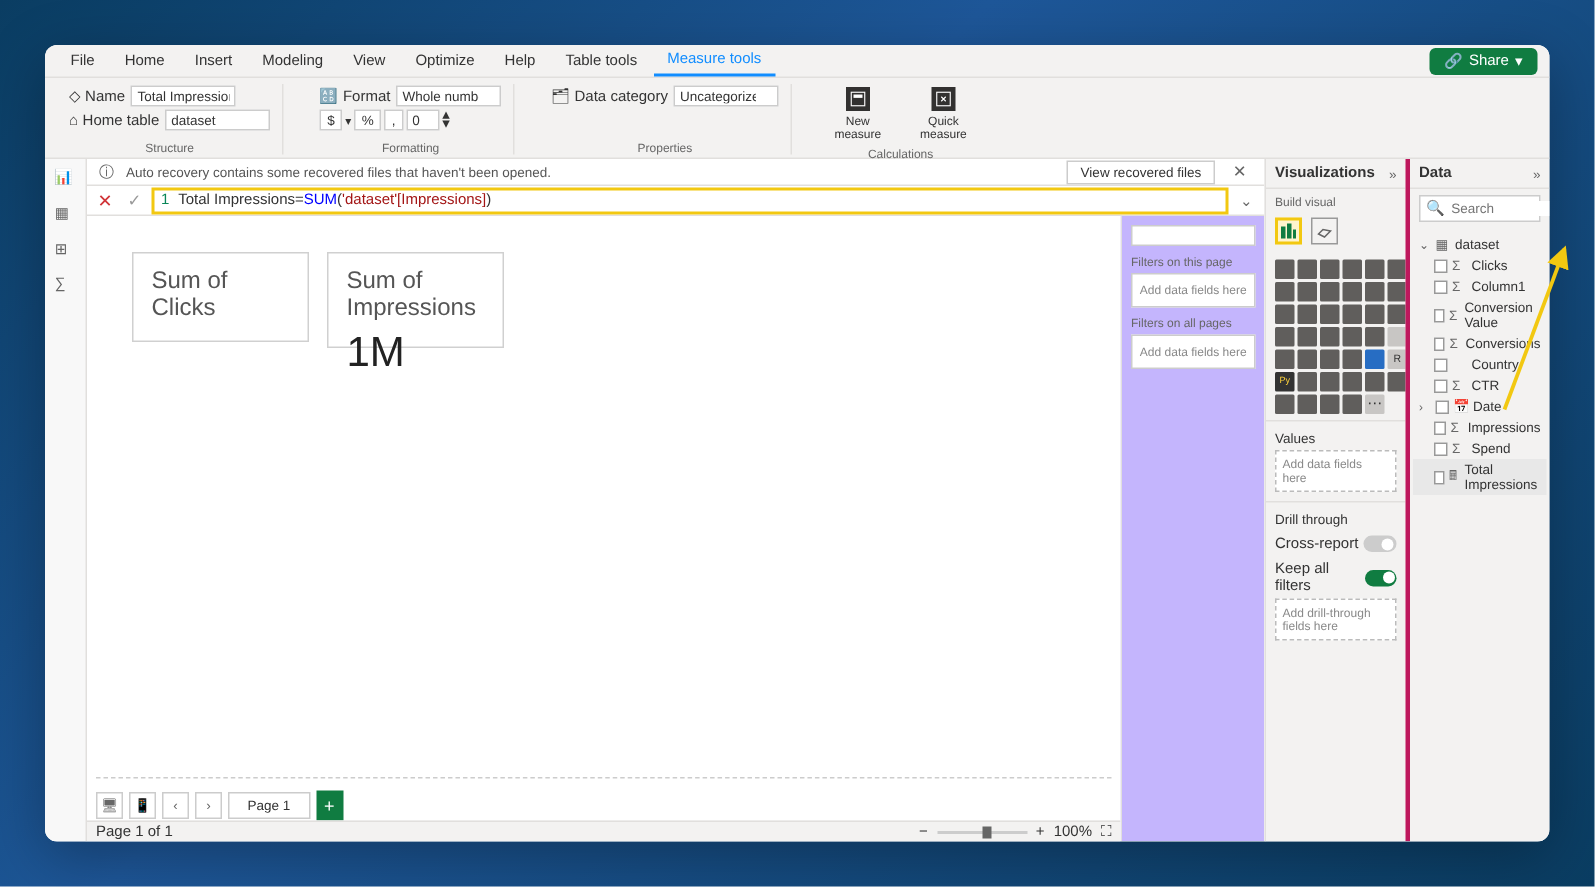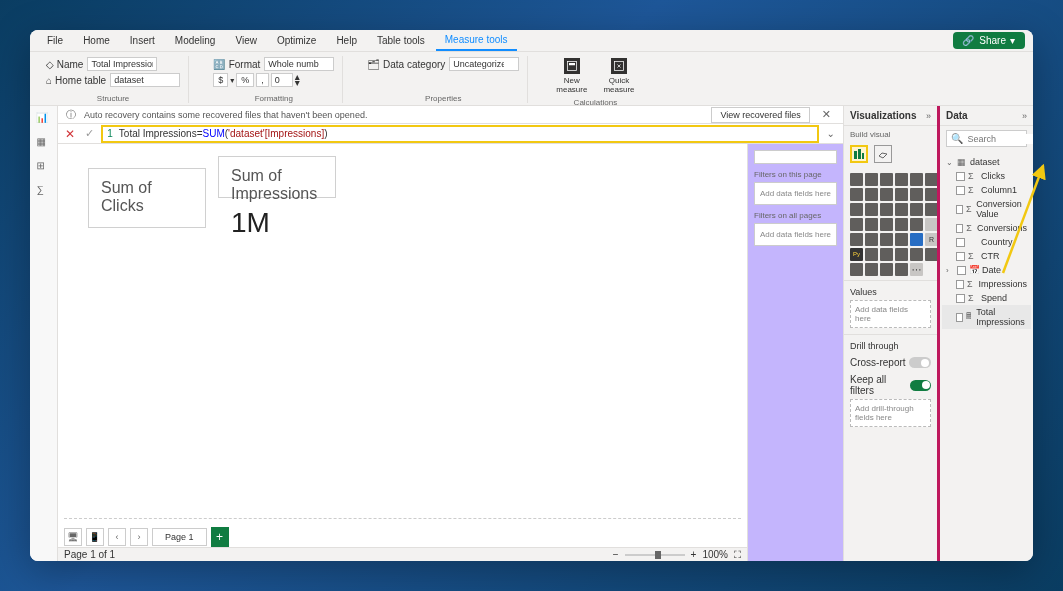--- a/index.html
+++ b/index.html
@@ -35,21 +35,21 @@
 .formula-bar{flex:1;border:2px solid #f2c811;background:#fff;height:18px;display:flex;align-items:center;padding:0 4px;font-family:Consolas,monospace;font-size:9px}
 .formula-expand{cursor:pointer;padding:0 4px;color:#666}
 .main{flex:1;display:flex;overflow:hidden}
 .leftrail{width:28px;background:#f8f8f8;border-right:1px solid #e1dfdd;display:flex;flex-direction:column;align-items:center;padding-top:6px;gap:10px}
 .leftrail-icon{width:14px;height:14px;cursor:pointer;color:#666}
 .canvas{flex:1;background:#fff;position:relative;overflow:hidden}
 .card{position:absolute;border:1px solid #d0d0d0;background:#fff;padding:10px 12px}
 .card-title{font-size:16px;color:#555;margin-bottom:4px}
 .card-value{font-size:28px;font-weight:300;color:#222}
 .card1{left:30px;top:24px;width:118px;height:60px}
-.card2{left:160px;top:12px;width:118px;height:42px}
+.card2{left:160px;top:24px;width:118px;height:64px}
 .dotted{position:absolute;left:6px;right:6px;bottom:42px;border-top:1px dashed #ccc}
 .page-tabs{position:absolute;bottom:14px;left:6px;display:flex;align-items:center;gap:4px}
 .page-icon{width:18px;height:18px;border:1px solid #ccc;display:flex;align-items:center;justify-content:center;cursor:pointer;color:#666;font-size:9px}
 .page-tab{background:#fff;border:1px solid #ccc;padding:3px 12px;font-size:9px;cursor:pointer}
 .page-add{background:#107c41;color:#fff;width:18px;height:20px;display:flex;align-items:center;justify-content:center;cursor:pointer;font-size:12px}
 .statusbar{position:absolute;bottom:0;left:0;right:0;height:14px;background:#f3f2f1;border-top:1px solid #e1dfdd;display:flex;align-items:center;padding:0 6px;font-size:8px;color:#666}
 .statusbar .spacer{flex:1}
 .zoom{display:flex;align-items:center;gap:6px}
 .zoom-slider{width:60px;height:2px;background:#ccc;position:relative}
 .zoom-handle{position:absolute;width:6px;height:8px;background:#666;left:30px;top:-3px}
@@ -169,21 +169,21 @@
               <span>🗂</span>
               <span>Data category</span>
             </span>
           <select class="rdrop" style="width:70px"><option>Uncategorized</option></select>
         </div>
       </div>
       <div class="rgroup-label">Properties</div>
     </div>
 
     <div class="rgroup">
-      <div style="display:flex;gap:8px">
+      <div style="display:flex;gap:18px">
         <div class="calc-item">
           <div class="calc-icon">
               <svg viewBox="0 0 16 16">
                 <rect x="2" y="2" width="12" height="12" fill="none" stroke="#fff"></rect>
                 <rect x="4" y="4" width="8" height="3" fill="#fff"></rect>
               </svg>
             </div>
           <div class="calc-label" style="white-space:pre-line">New
 measure</div>
         </div>

